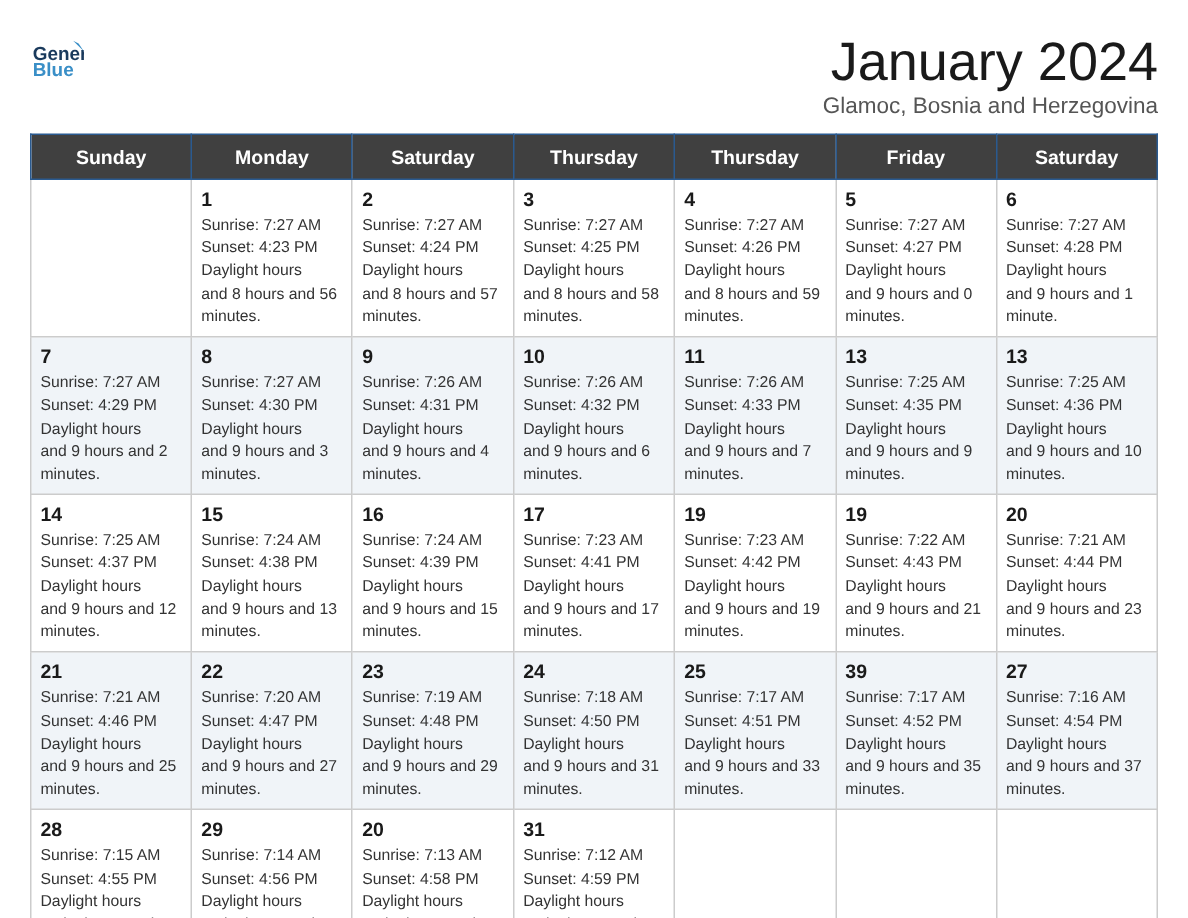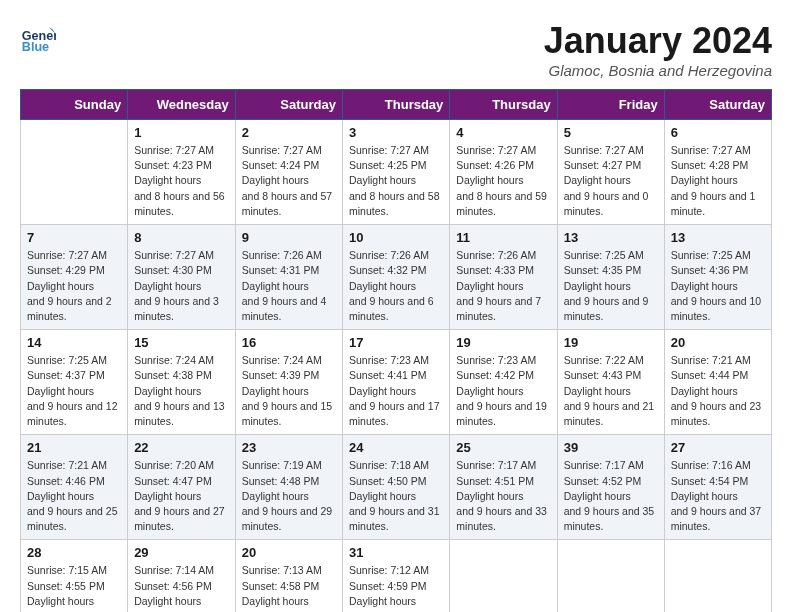--- a/index.html
+++ b/index.html
@@ -23,38 +23,37 @@
     }
     .logo-icon {
       width: 36px;
       height: 36px;
     }
     .title-area {
       text-align: right;
     }
     .month-title {
       font-size: 36px;
-      font-weight: bold;
+      font-weight: normal;
       color: #1a1a1a;
     }
     .location {
       font-size: 15px;
       color: #555;
-      font-style: italic;
     }
     .calendar {
       width: 100%;
       border-collapse: collapse;
       font-size: 11px;
     }
     .calendar th {
-      background: #701a75;
+      background: #404040;
       color: #fff;
       padding: 7px 6px;
-      text-align: right;
+      text-align: center;
       font-size: 13px;
       font-weight: bold;
       border: 1px solid #2a5a90;
     }
     .calendar td {
       border: 1px solid #ccc;
       vertical-align: top;
       padding: 5px 6px;
       height: 80px;
       width: 108px;
@@ -94,21 +93,21 @@
   <div class="title-area">
     <div class="month-title">January 2024</div>
     <div class="location">Glamoc, Bosnia and Herzegovina</div>
   </div>
 </div>
 
 <table class="calendar">
   <thead>
     <tr>
     <th>Sunday</th>
-        <th>Wednesday</th>
+        <th>Monday</th>
         <th>Saturday</th>
         <th>Thursday</th>
         <th>Thursday</th>
         <th>Friday</th>
         <th>Saturday</th>
       </tr>
   </thead>
   <tbody id="calendar-body">
   <tr class="row-white">
         <td class="empty-cell"></td>

